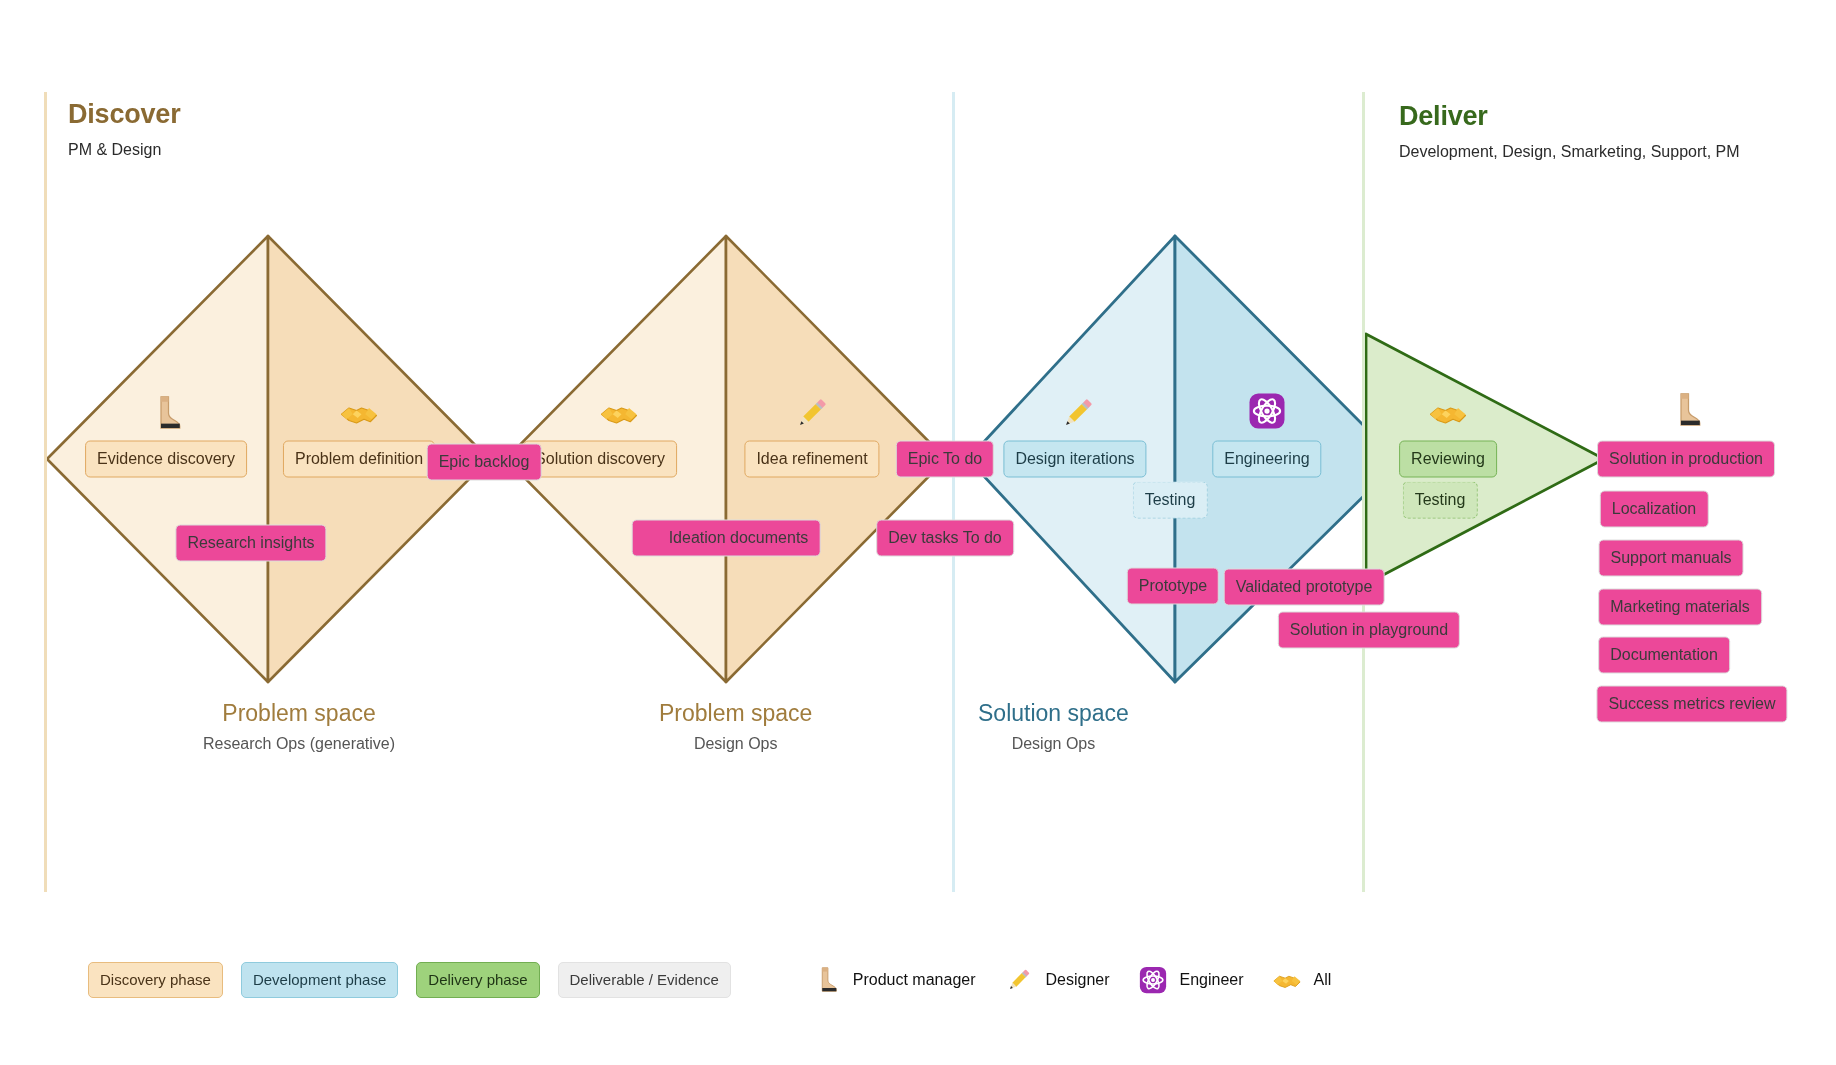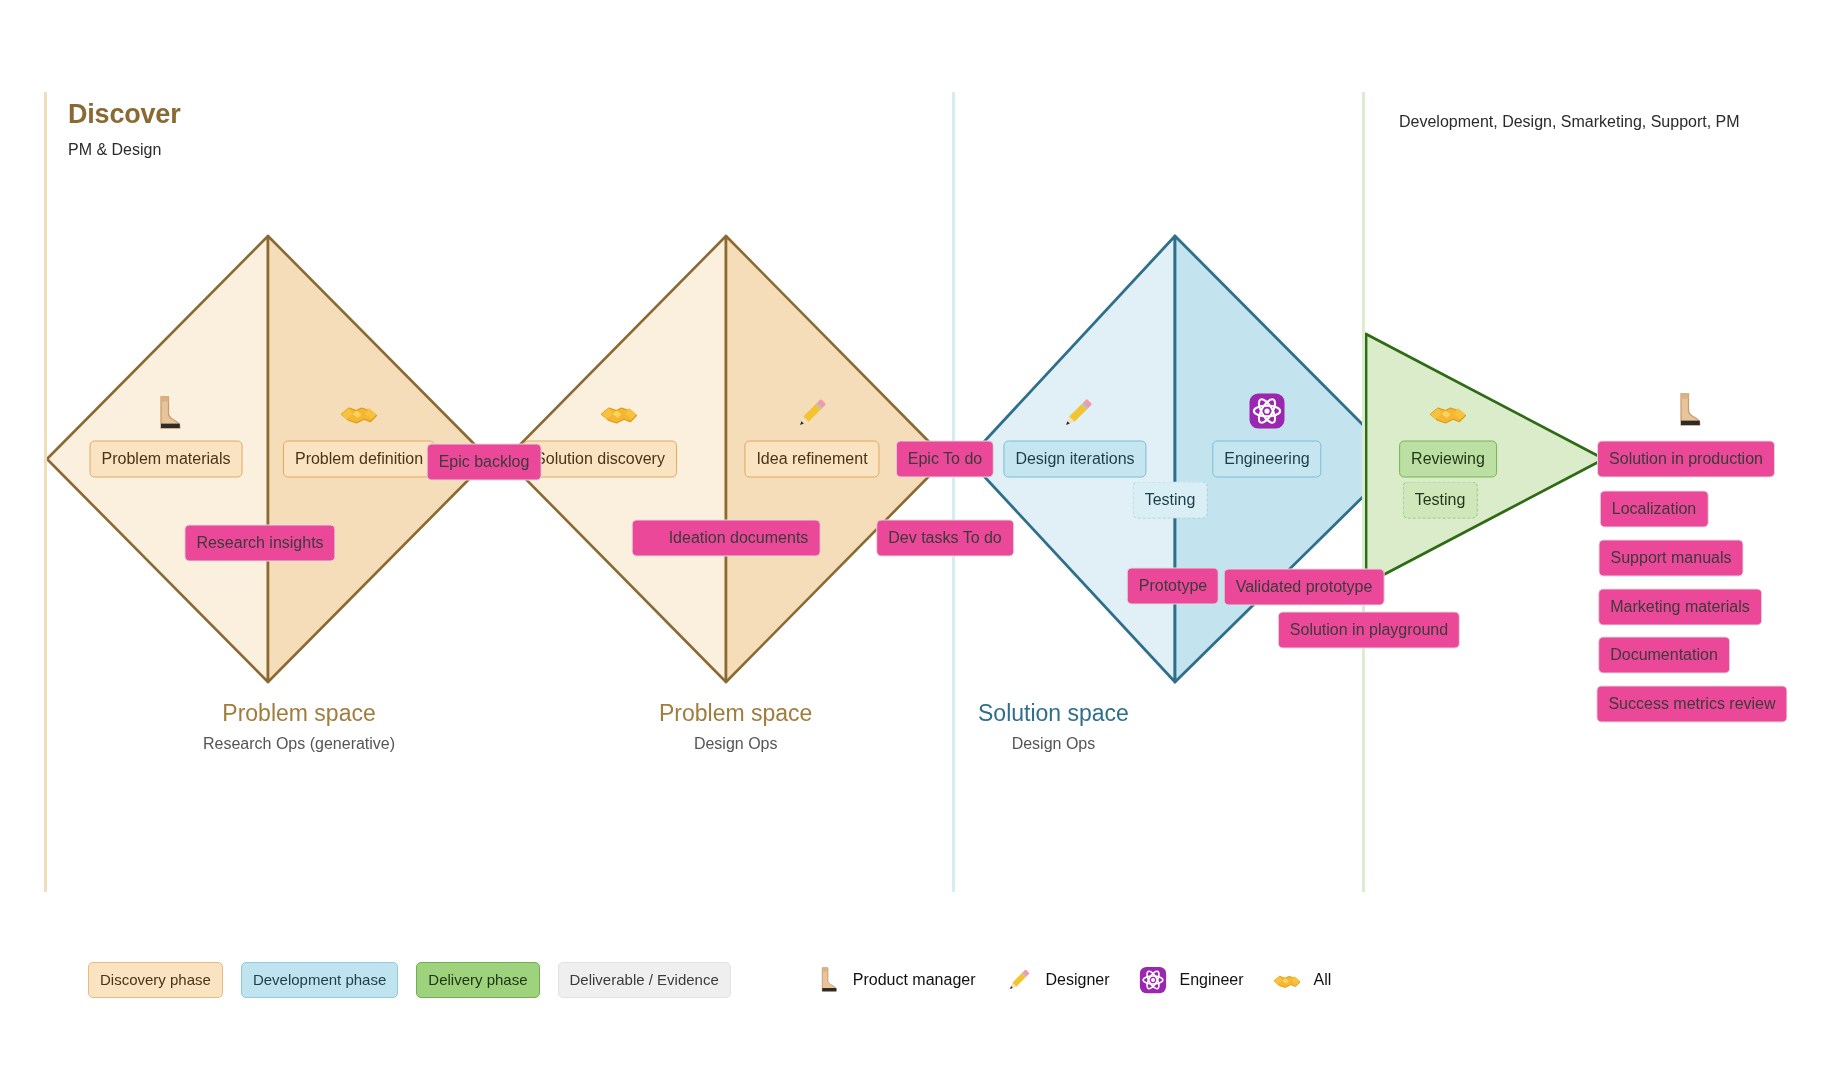--- a/index.html
+++ b/index.html
@@ -101,20 +101,21 @@
   <div class="rail" style="left:952px; background:#d6ecf3;"></div>
   <div class="rail" style="left:1362px; background:#dcecd0;"></div>
 
   <div class="phase-head" style="left:68px; top:100px;">
     <div class="phase-title" style="color:#8a6a33;">Discover</div>
     <div class="phase-sub">PM &amp; Design</div>
   </div>
 
 
   <div class="phase-head" style="left:1399px; top:102px;">
+    <div class="phase-title" style="color:#37691c;">Deliver</div>
     <div class="phase-sub">Development, Design, Smarketing, Support, PM</div>
   </div>
 
   <div class="space-cap" style="left:203px; top:700px;">
     <div class="space-title" style="color:#a07c3d;">Problem space</div>
     <div class="space-sub">Research Ops (generative)</div>
   </div>
   <div class="space-cap" style="left:659px; top:700px;">
     <div class="space-title" style="color:#a07c3d;">Problem space</div>
     <div class="space-sub">Design Ops</div>
@@ -191,34 +192,34 @@
       </div>
       <div class="emoji" style="left: 1686px; top: 410px;">
         <svg viewBox="0 0 32 32">
           <path d="M12 3h6v13c0 2 1 3.6 3 4.8l3.6 2.2c1.4.9 2.4 2 2.4 3.6V28H12V3z" fill="#e8c49a" stroke="#c79c6b" stroke-width="1"></path>
           <path d="M12 24.5h15V28H12z" fill="#2b2b2b"></path>
           <path d="M12 3h6v4h-6z" fill="#dbb183"></path>
         </svg>
       </div>
     </div>
   <div id="layer-stages">
-      <div class="chip discovery" style="left: 166px; top: 459px;">Problem materials</div>
+      <div class="chip discovery" style="left: 166px; top: 459px;">Evidence discovery</div>
       <div class="chip discovery" style="left: 359px; top: 459px;">Problem definition</div>
       <div class="chip discovery" style="left: 600px; top: 459px;">Solution discovery</div>
       <div class="chip discovery" style="left: 812px; top: 459px;">Idea refinement</div>
       <div class="chip development" style="left: 1075px; top: 459px;">Design iterations</div>
       <div class="chip development" style="left: 1267px; top: 459px;">Engineering</div>
       <div class="chip delivery" style="left: 1448px; top: 459px;">Reviewing</div>
     </div>
   <div id="layer-substages">
       <div class="chip dev-soft dashed" style="left: 1170px; top: 500px;">Testing</div>
       <div class="chip del-soft dashed" style="left: 1440px; top: 500px;">Testing</div>
     </div>
   <div id="layer-deliverables">
-      <div class="chip deliverable" style="left: 260px; top: 543px;">Research insights</div>
+      <div class="chip deliverable" style="left: 251px; top: 543px;">Research insights</div>
       <div class="chip deliverable" style="left: 484px; top: 462px;">Epic backlog</div>
       <div class="chip deliverable" style="left: 726px; top: 538px; padding-left: 36px;">Ideation documents</div>
       <div class="chip deliverable" style="left: 945px; top: 459px;">Epic To do</div>
       <div class="chip deliverable" style="left: 945px; top: 538px;">Dev tasks To do</div>
       <div class="chip deliverable" style="left: 1173px; top: 586px;">Prototype</div>
       <div class="chip deliverable" style="left: 1304px; top: 587px;">Validated prototype</div>
       <div class="chip deliverable" style="left: 1369px; top: 630px;">Solution in playground</div>
       <div class="chip deliverable" style="left: 1686px; top: 459px;">Solution in production</div>
       <div class="chip deliverable" style="left: 1654px; top: 509px;">Localization</div>
       <div class="chip deliverable" style="left: 1671px; top: 558px;">Support manuals</div>

